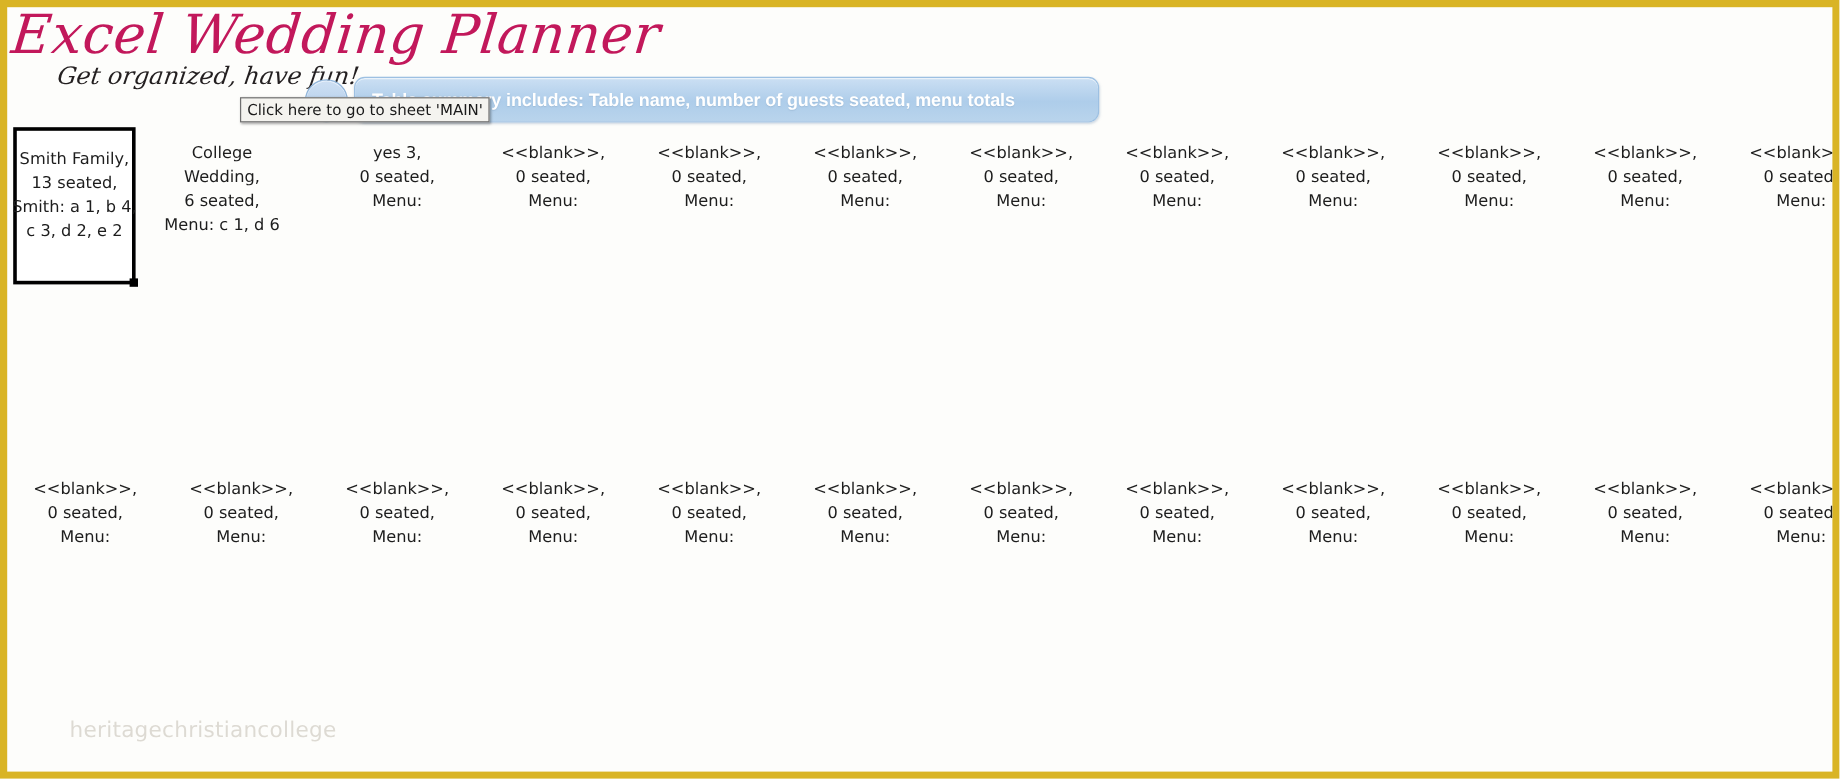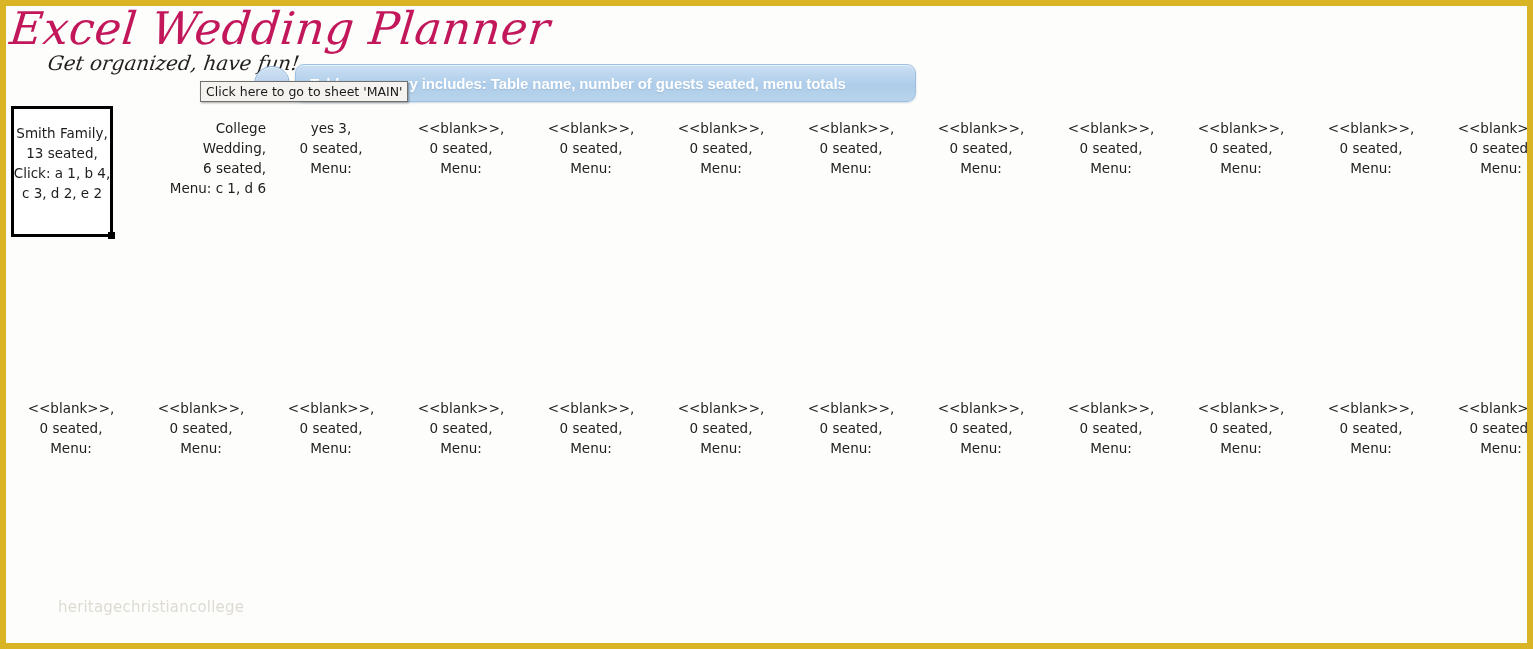--- a/index.html
+++ b/index.html
@@ -168,21 +168,21 @@
     width: 7px;
     height: 7px;
     background: #000000;
   }
 
   
   #watermark {
     position: absolute;
     left: 52px;
     top: 592px;
-    font-size: 15px;
+    font-size: 18px;
     letter-spacing: 0.2px;
     color: rgba(150,140,120,0.30);
     font-family: "DejaVu Sans", sans-serif;
     white-space: nowrap;
     pointer-events: none;
     z-index: 2;
   }
 </style>
 </head>
 <body>
@@ -204,25 +204,25 @@
 
   <div id="tooltip">
     <span id="tooltip-text">Click here to go to sheet 'MAIN'</span>
   </div>
 
   <div id="grid">
       <div class="grid-row" style="top: 0px;">
         <div class="cell selected" style="left: 5px;">
           <div class="cell-line">Smith Family,</div>
           <div class="cell-line">13 seated,</div>
-          <div class="cell-line">Click: a 1, b 4,</div>
+          <div class="cell-line">Smith: a 1, b 4,</div>
           <div class="cell-line">c 3, d 2, e 2</div>
           <span class="fill-handle"></span>
         </div>
-        <div class="cell" style="left: 140px; align-items: flex-end;">
+        <div class="cell" style="left: 119px;">
           <div class="cell-line">College</div>
           <div class="cell-line">Wedding,</div>
           <div class="cell-line">6 seated,</div>
           <div class="cell-line">Menu: c 1, d 6</div>
         </div>
         <div class="cell" style="left: 265px; align-items: center;">
           <div class="cell-line">yes 3,</div>
           <div class="cell-line">0 seated,</div>
           <div class="cell-line">Menu:</div>
         </div>

